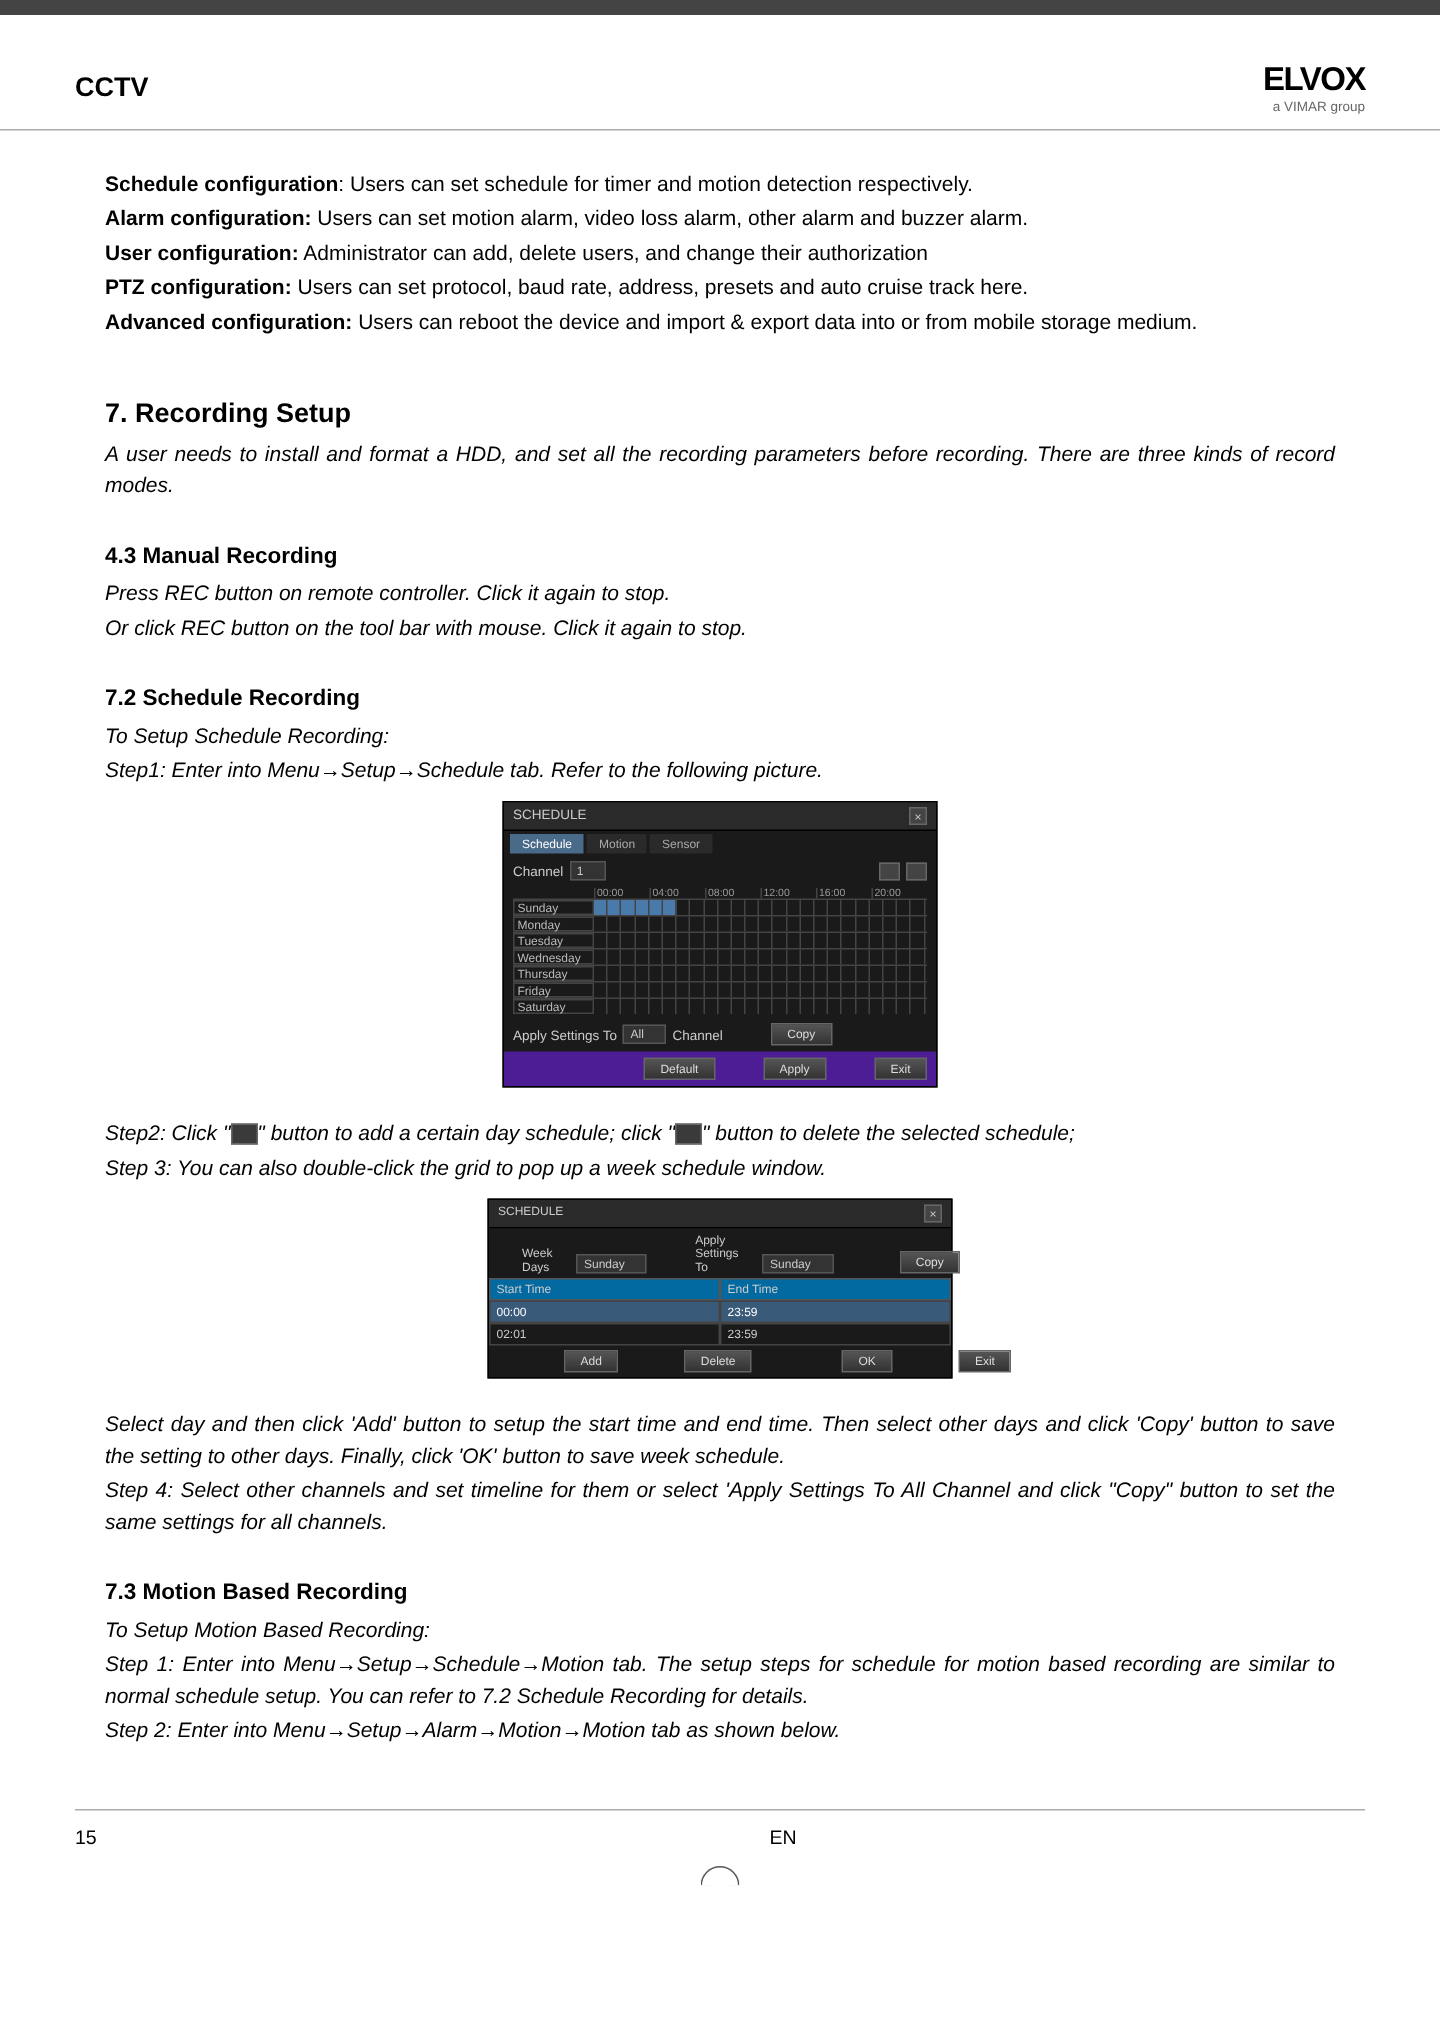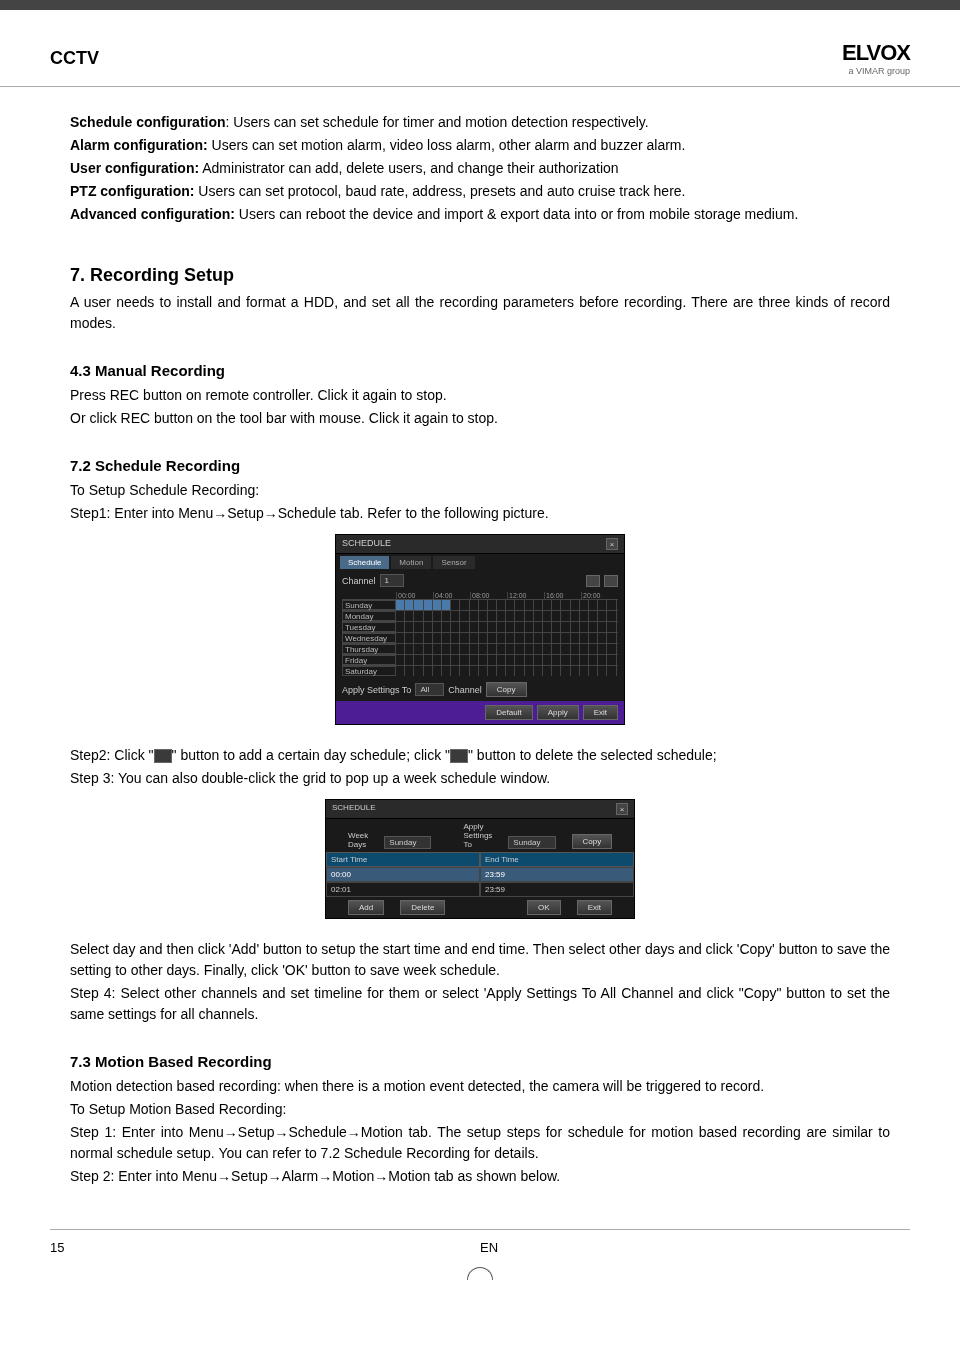--- a/index.html
+++ b/index.html
@@ -21,37 +21,38 @@
   }
   .header-title { font-weight: bold; font-size: 18px; }
   .logo { text-align: right; }
   .logo-main { font-family: Arial Black, Arial, sans-serif; font-size: 22px; font-weight: 700; letter-spacing: -1px; }
   .logo-sub { font-size: 9px; color: #666; }
   .content { padding: 25px 70px 20px 70px; }
   .para { line-height: 1.5; margin-bottom: 2px; text-align: left; }
   .bold { font-weight: bold; }
   .section-heading { font-weight: bold; font-size: 18px; margin-top: 40px; margin-bottom: 6px; }
   .sub-heading { font-weight: bold; font-size: 15px; margin-top: 28px; margin-bottom: 6px; }
-  .body-text { line-height: 1.5; margin-bottom: 2px; }
+  .body-text { line-height: 1.5; margin-bottom: 2px; font-style: italic; }
   .justify { text-align: justify; }
   .figure { display: flex; justify-content: center; margin: 10px 0 20px 0; }
   .icon-inline {
     display: inline-block;
     width: 18px; height: 14px;
     background: #3a3a3a;
     border: 1px solid #666;
     vertical-align: middle;
     position: relative;
   }
   .footer {
     border-top: 1px solid #aaa;
     margin: 20px 50px 0 50px;
     padding-top: 10px;
     display: flex;
     font-size: 13px;
+    gap: 33px;
   }
   .footer-left { width: 50%; }
   .footer-center { text-align: left; }
   .bottom-arc {
     display: flex;
     justify-content: center;
     padding: 12px 0 0 0;
   }
   .arc {
     width: 26px; height: 13px;
@@ -82,34 +83,34 @@
   .dlg-grid { padding: 2px 6px; }
   .grid-header { display: flex; }
   .gh-day { width: 54px; }
   .gh-cell { width: 37px; font-size: 7px; color: #999; border-left: 1px solid #444; padding-left: 1px; }
   .grid-row { display: flex; height: 11px; border-top: 1px solid #444; }
   .gr-day { width: 54px; font-size: 8px; color: #bbb; border: 1px solid #444; padding-left: 2px; }
   .gr-cells { display: flex; flex: 1; }
   .gr-cell { width: 9.2px; border-right: 1px solid #444; }
   .gr-cell.filled { background: #4a7aaa; }
   .dlg-bottom { display: flex; padding: 4px 6px; gap: 4px; align-items: center; }
-  .dlg-btn { background: linear-gradient(#555,#333); border: 1px solid #666; padding: 2px 10px; font-size: 8px; color: #ddd; }
+  .dlg-btn { background: linear-gradient(#555,#333); border: 1px solid #666; padding: 2px 10px; font-size: 8px; color: #ddd; margin-left: 28px; }
   .dlg-footer { display: flex; justify-content: flex-end; padding: 4px 6px; gap: 4px; background: #4c1d95; }
   .mini-icon { width: 14px; height: 12px; background: #444; border: 1px solid #666; }
   
   .week-dialog {
     width: 310px;
     background: #1a1a1a;
     color: #ccc;
     font-size: 8px;
     border: 1px solid #000;
   }
   .wd-row { display: flex; padding: 3px 22px; gap: 16px; align-items: flex-end; }
   .wd-hrow { display: flex; }
-  .wd-hcell { width: 50%; background: #0c4a6e; border: 1px solid #555; padding: 2px 4px; font-size: 8px; }
+  .wd-hcell { width: 50%; background: #0369a1; border: 1px solid #555; padding: 2px 4px; font-size: 8px; }
   .wd-drow { display: flex; }
   .wd-dcell { width: 50%; border: 1px solid #444; padding: 2px 4px; font-size: 8px; }
   .wd-drow.sel .wd-dcell { background: #3a5a7a; color: #fff; }
   .x-icon { width: 12px; height: 12px; background: #444; border: 1px solid #666; display: flex; align-items: center; justify-content: center; font-size: 8px; }
 </style>
 </head>
 <body>
 
 <div class="top-bar"></div>
 
@@ -436,21 +437,20 @@
         <span class="dlg-btn">OK</span>
         <span class="dlg-btn">Exit</span>
       </div>
     </div>
   </div>
 
   <p class="body-text justify">Select day and then click 'Add' button to setup the start time and end time. Then select other days and click 'Copy' button to save the setting to other days. Finally, click 'OK' button to save week schedule.</p>
   <p class="body-text justify">Step 4: Select other channels and set timeline for them or select 'Apply Settings To All Channel and click "Copy" button to set the same settings for all channels.</p>
 
   <h3 class="sub-heading">7.3  Motion Based Recording</h3>
-  <p class="body-text">Motion detection based recording: when there is a motion event detected, the camera will be triggered to record.</p>
   <p class="body-text">To Setup Motion Based Recording:</p>
   <p class="body-text justify">Step 1: Enter into Menu→Setup→Schedule→Motion tab. The setup steps for schedule for motion based recording are similar to normal schedule setup. You can refer to 7.2 Schedule Recording for details.</p>
   <p class="body-text">Step 2: Enter into Menu→Setup→Alarm→Motion→Motion tab as shown below.</p>
 
 </div>
 
 <div class="footer">
   <div class="footer-left">15</div>
   <div class="footer-center">EN</div>
 </div>

